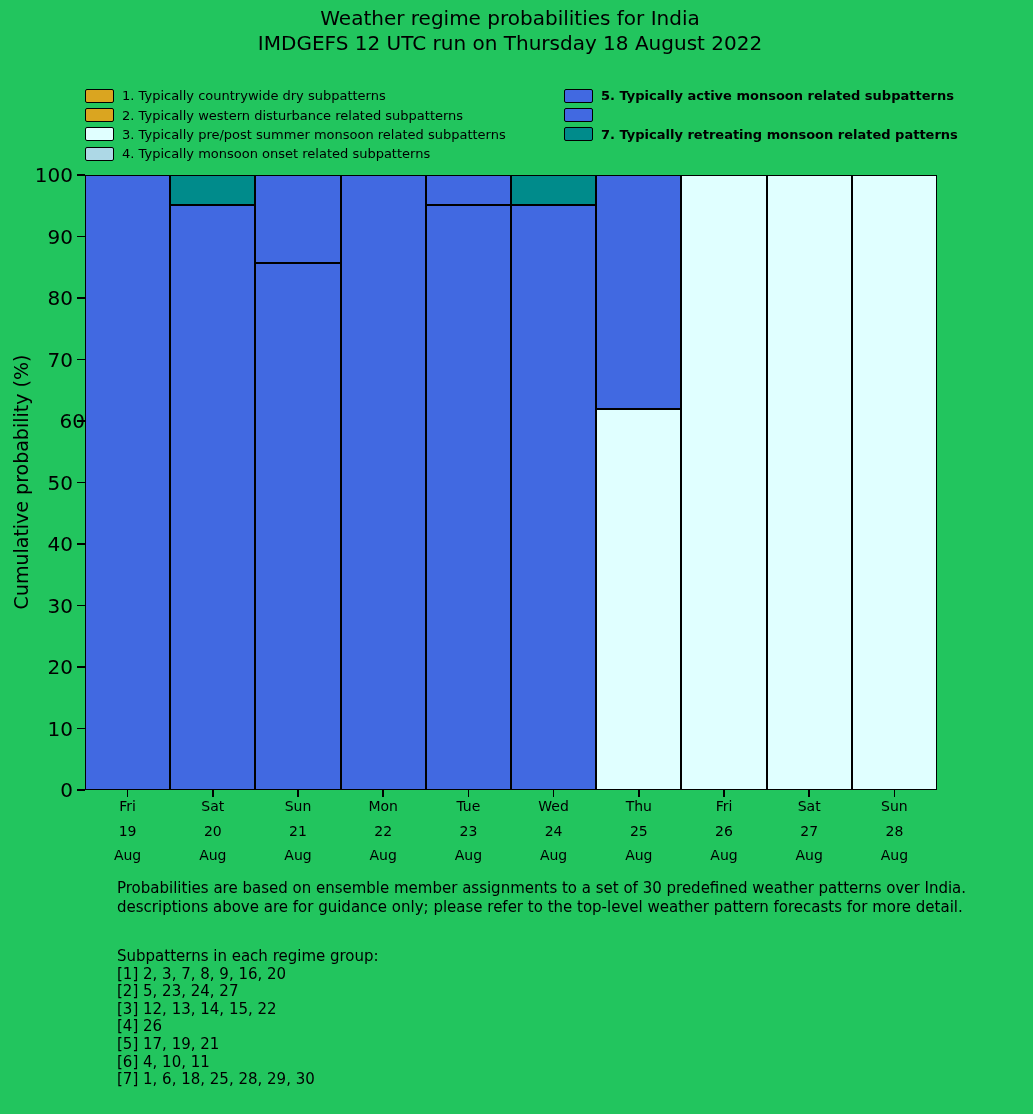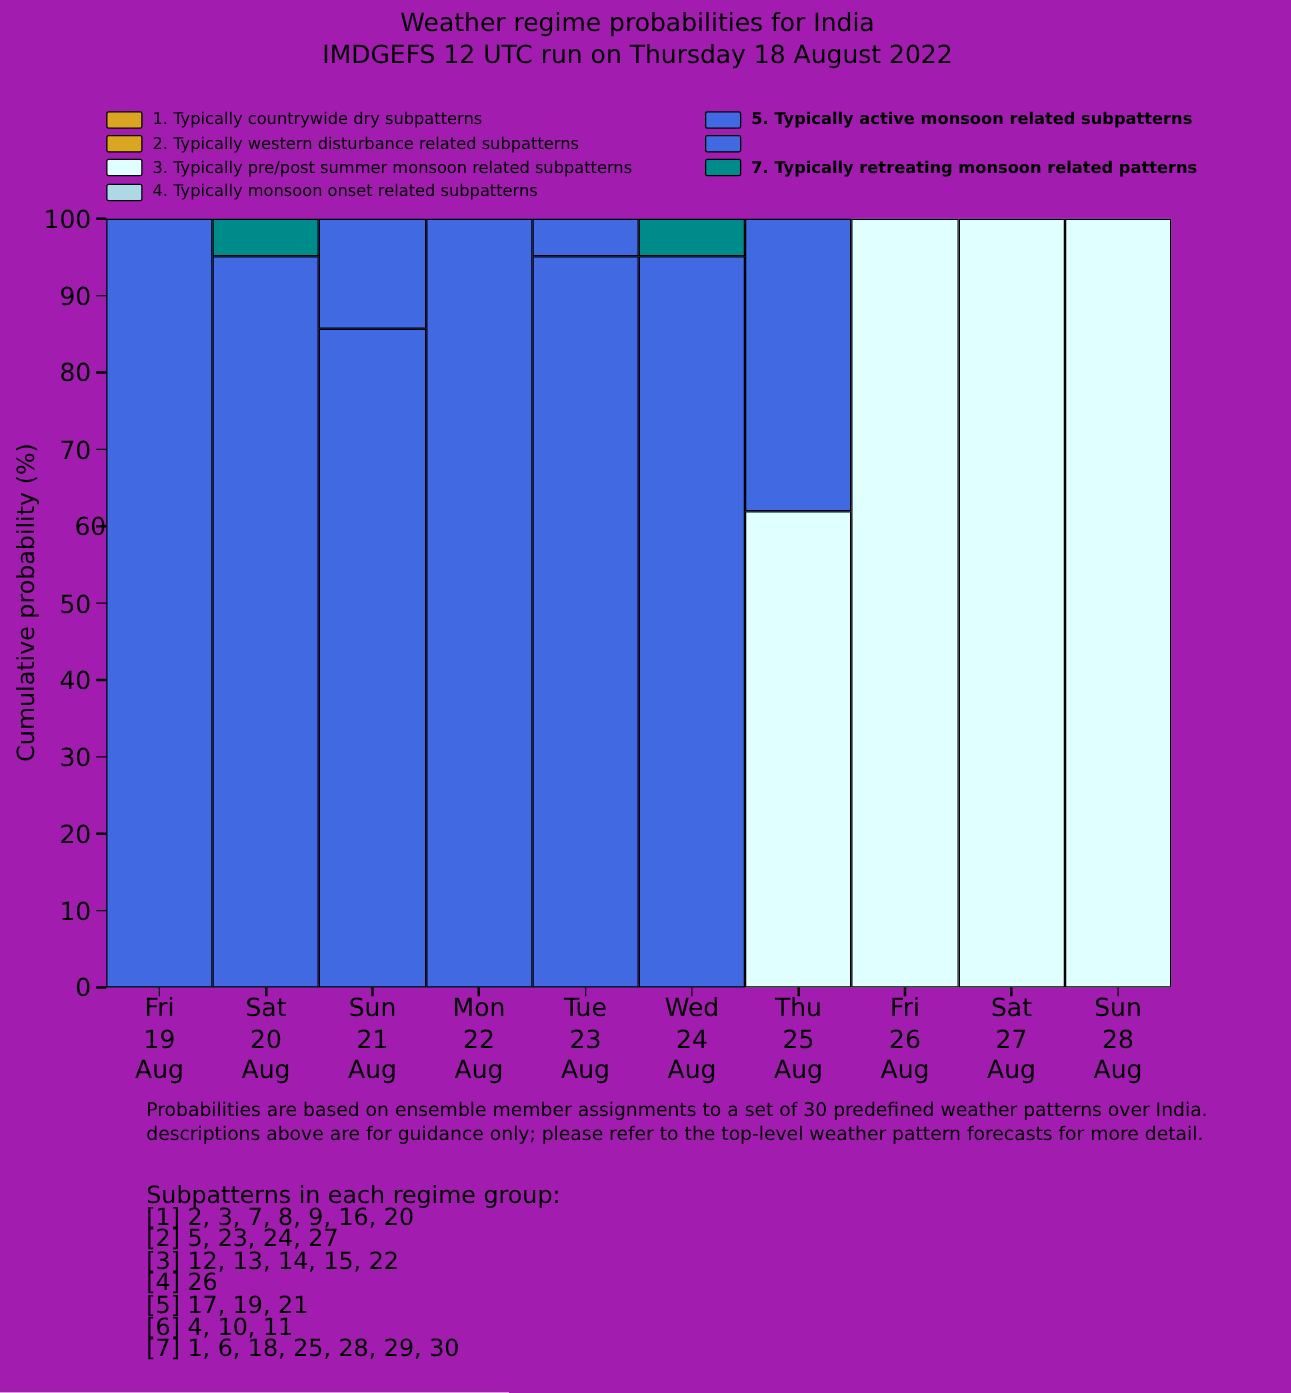--- a/index.html
+++ b/index.html
@@ -1,17 +1,17 @@
 <!DOCTYPE html>
 <html><head>
 <meta charset="utf-8">
 <style>
   html,body{margin:0;padding:0;background:#fff;}
   #canvas{
-    position:relative;width:1033px;height:1114px;background:#a21caf;
+    position:relative;width:1033px;height:1114px;background:#22c55e;
     font-family:"DejaVu Sans","Liberation Sans",sans-serif;color:#000;
     overflow:hidden;
   }
   
   #title{position:absolute;top:6px;left:0;width:1020px;text-align:center;
          font-size:20px;line-height:24.5px;}
   
   .legend-col{position:absolute;top:86px;}
   #legend-col1{left:85px;}
   #legend-col2{left:564px;font-weight:bold;}
@@ -25,28 +25,28 @@
   .hatch{background-image:repeating-linear-gradient(135deg,
           transparent 0 11.4px,#000 11.4px 13px);}
   .swatch.hatch{background-image:repeating-linear-gradient(135deg,
           transparent 0 7.3px,#000 7.3px 9px);}
   
   .ytick{position:absolute;left:77px;width:8px;height:1.6px;background:#000;}
   .yticklabel{position:absolute;left:0;width:73px;text-align:right;
               font-size:20px;line-height:24px;}
   .xtick{position:absolute;top:790px;width:1.6px;height:6.5px;background:#000;}
   .xticklabel{position:absolute;top:794px;width:92px;text-align:center;
-              font-size:20px;line-height:24.5px;}
+              font-size:14px;line-height:24.5px;}
   #ylabel-anchor{position:absolute;left:21px;top:482px;width:0;height:0;}
   #ylabel-anchor span{position:absolute;white-space:nowrap;font-size:19px;
               transform:translate(-50%,-50%) rotate(-90deg);}
   
   #footnote{position:absolute;left:85px;top:879px;font-size:15px;
             line-height:18.6px;}
-  #subpatterns{position:absolute;left:85px;top:948px;font-size:19px;
+  #subpatterns{position:absolute;left:85px;top:948px;font-size:15px;
             line-height:17.6px;}
   #footnote div,#subpatterns div{white-space:nowrap;margin-left:32px;}
 </style>
 </head>
 <body>
 
 <div id="canvas">
 
   <div id="title">
     <div>Weather regime probabilities for India</div>

